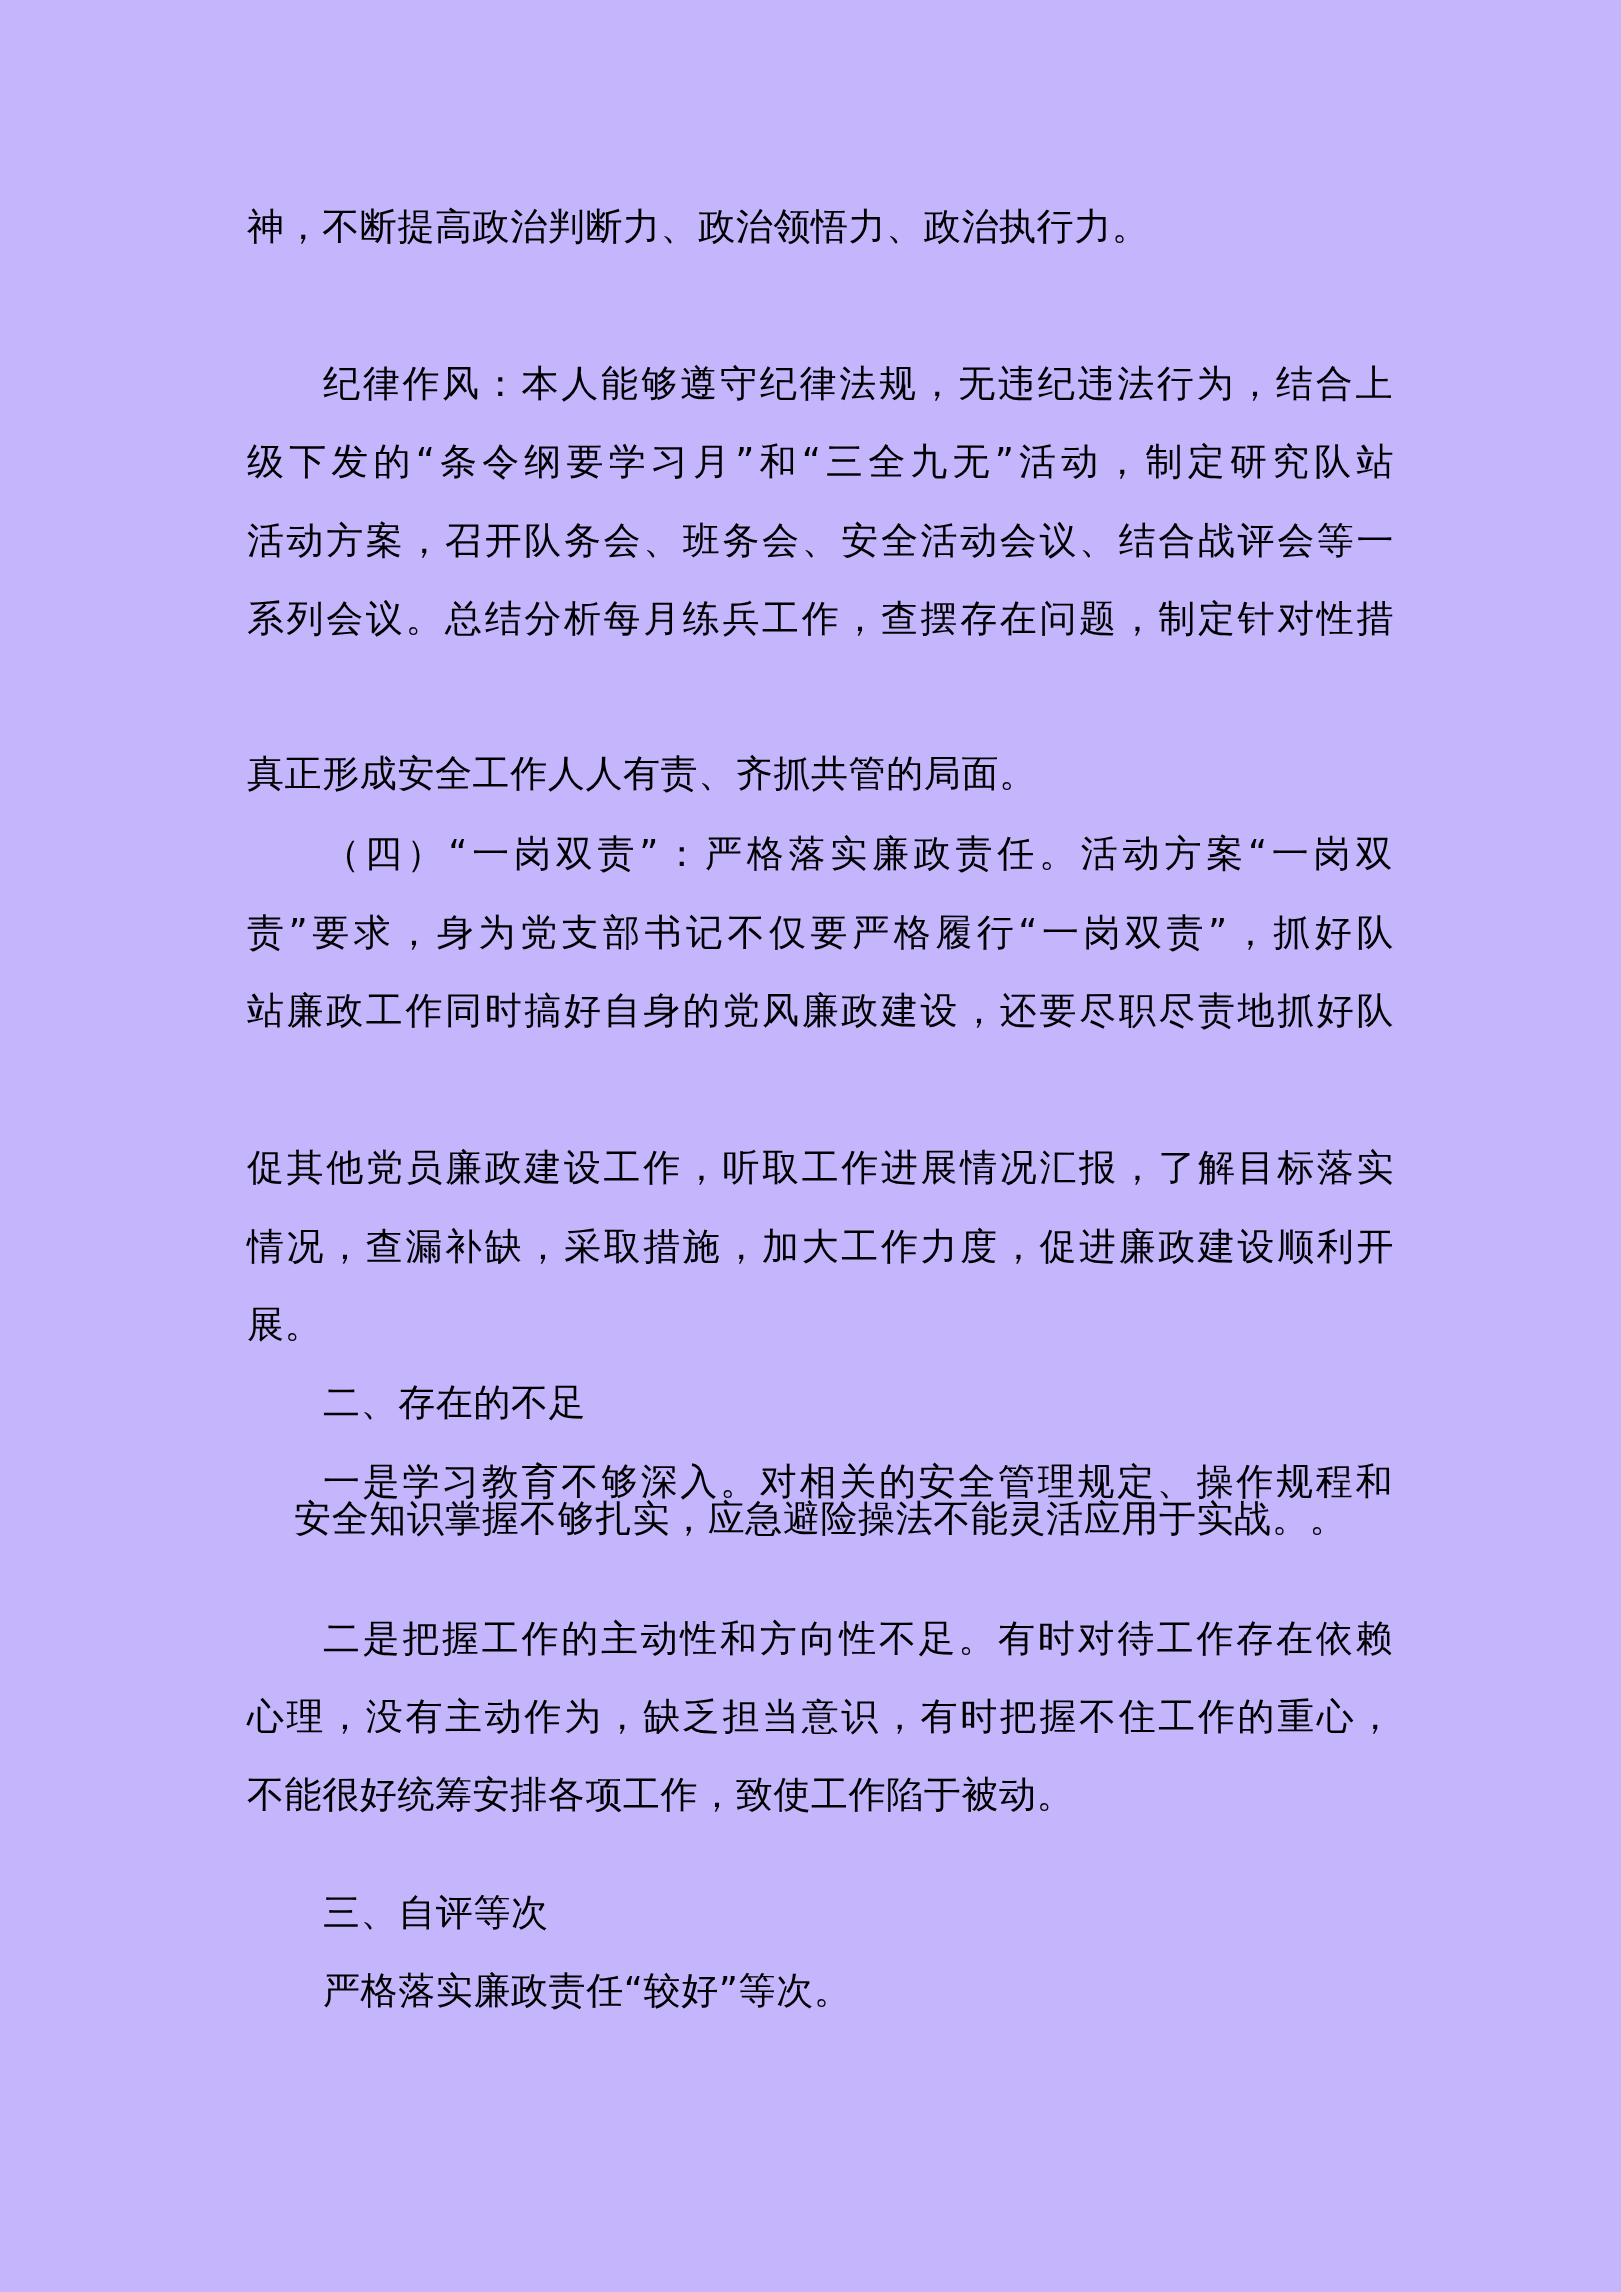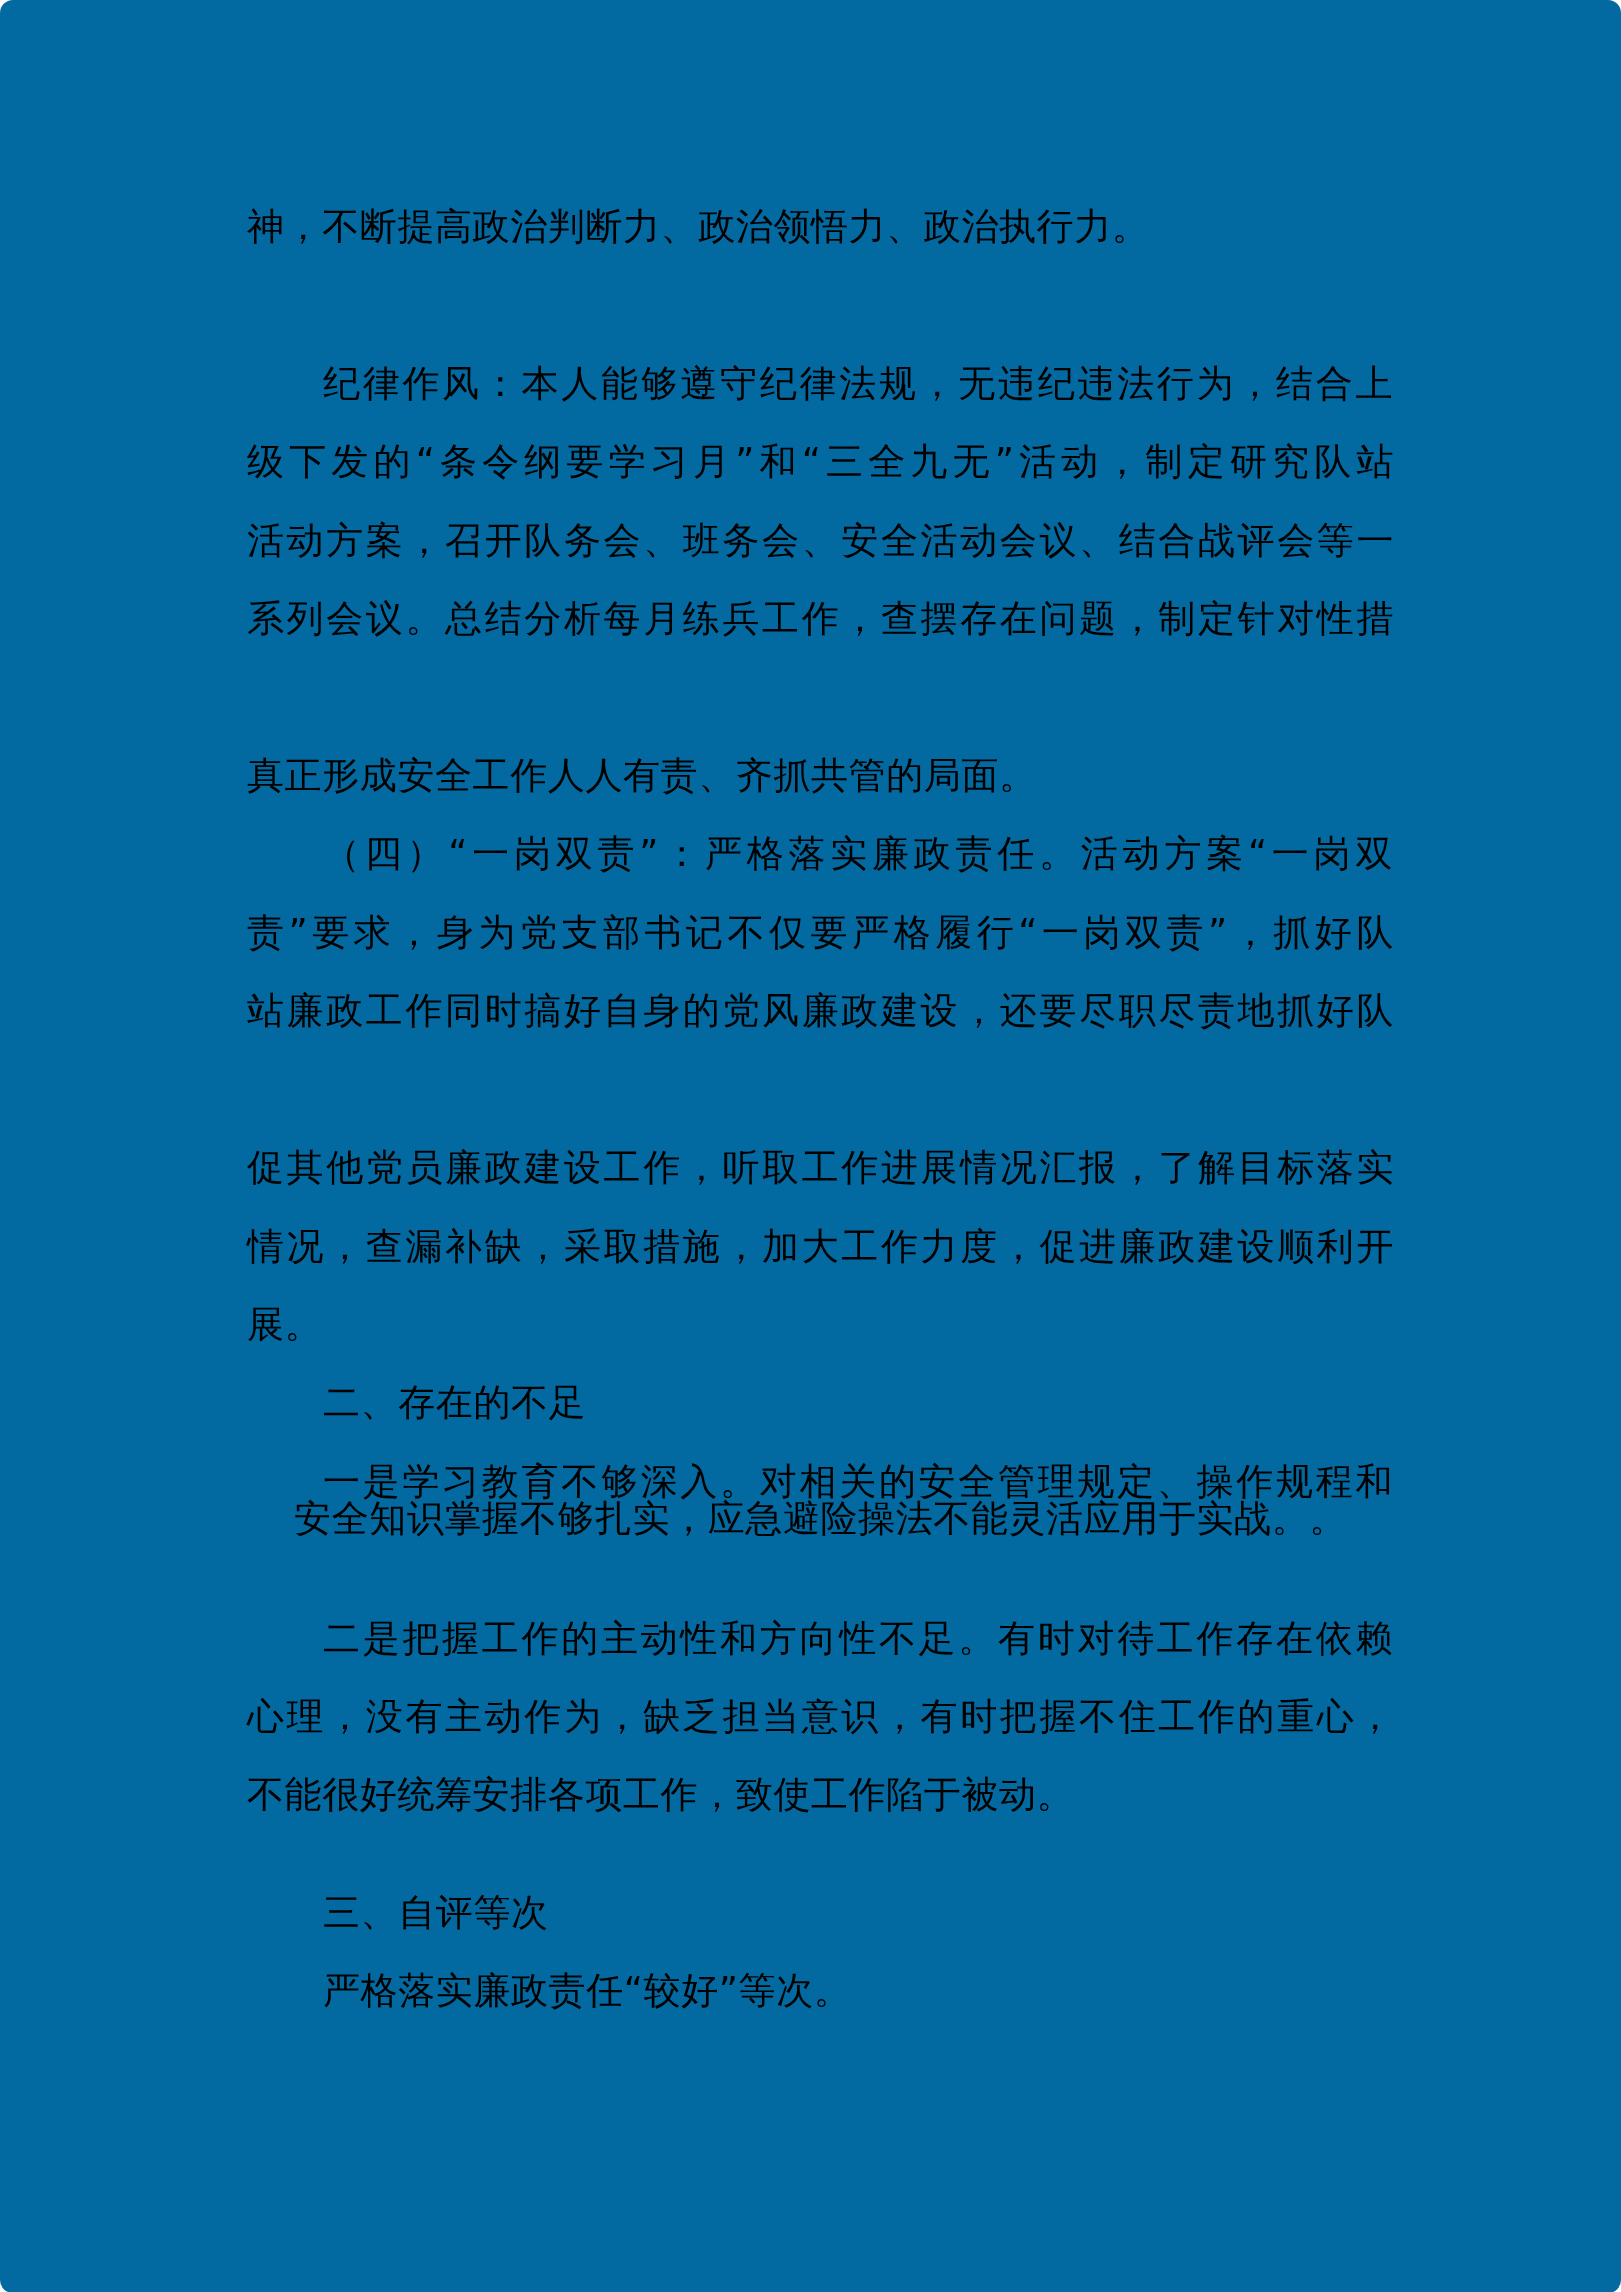--- a/index.html
+++ b/index.html
@@ -14,22 +14,21 @@
       overflow: hidden;
       font-family: "DejaVu Sans", "Liberation Sans", sans-serif;
       color: #000000;
     }
     .page {
       position: absolute;
       left: 0;
       top: 0;
       width: 1621px;
       height: 2293px;
-      background: #0369a1;
-      border-radius: 13px;
+      background: #c4b5fd;
     }
     .line {
       position: absolute;
       left: 247px;
       width: 1147px;
       height: 78px;
       line-height: 78px;
       font-size: 37px;
       white-space: nowrap;
       letter-spacing: 0.6px;
@@ -46,21 +45,21 @@
 </head>
 <body>
 
 <div class="page">
   <div class="line" style="top: 188px;">神，不断提高政治判断力、政治领悟力、政治执行力。</div>
 
   <div class="line indent justify" style="top: 345px;">纪律作风：本人能够遵守纪律法规，无违纪违法行为，结合上</div>
   <div class="line justify" style="top: 423px;">级下发的“条令纲要学习月”和“三全九无”活动，制定研究队站</div>
   <div class="line justify" style="top: 502px;">活动方案，召开队务会、班务会、安全活动会议、结合战评会等一</div>
   <div class="line justify" style="top: 580px;">系列会议。总结分析每月练兵工作，查摆存在问题，制定针对性措</div>
-  <div class="line" style="top: 737px;">真正形成安全工作人人有责、齐抓共管的局面。</div>
+  <div class="line" style="top: 737px; font-family: Liberation Mono, monospace;">真正形成安全工作人人有责、齐抓共管的局面。</div>
 
   <div class="line indent justify" style="top: 815px;">（四）“一岗双责”：严格落实廉政责任。活动方案“一岗双</div>
   <div class="line justify" style="top: 894px;">责”要求，身为党支部书记不仅要严格履行“一岗双责”，抓好队</div>
   <div class="line justify" style="top: 972px; font-family: Liberation Serif, serif;">站廉政工作同时搞好自身的党风廉政建设，还要尽职尽责地抓好队</div>
   <div class="line justify" style="top: 1129px;">促其他党员廉政建设工作，听取工作进展情况汇报，了解目标落实</div>
   <div class="line justify" style="top: 1208px;">情况，查漏补缺，采取措施，加大工作力度，促进廉政建设顺利开</div>
   <div class="line" style="top: 1286px;">展。</div>
 
   <div class="line indent" style="top: 1364px;">二、存在的不足</div>
   <div class="line indent justify" style="top: 1443px;">一是学习教育不够深入。对相关的安全管理规定、操作规程和</div>

